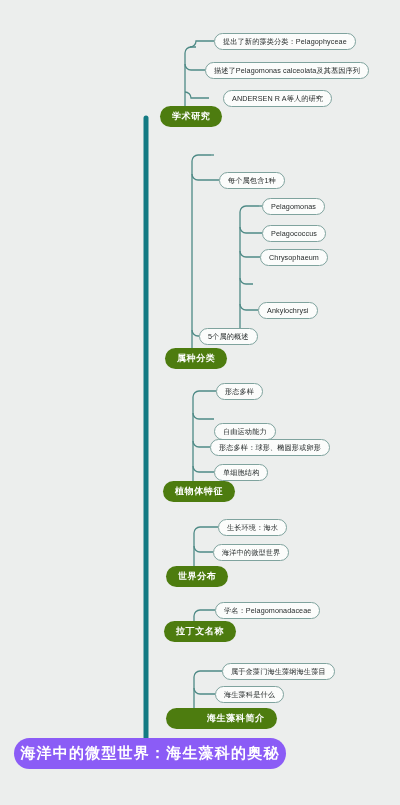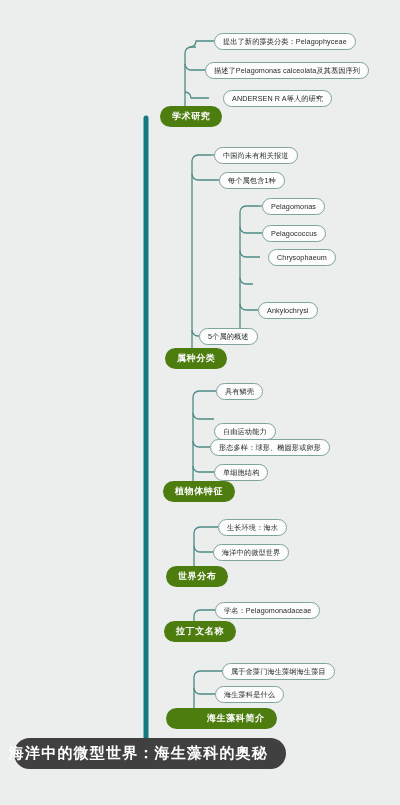--- a/index.html
+++ b/index.html
@@ -12,21 +12,21 @@
   }
   #canvas{position:absolute;left:0;top:0;width:400px;height:805px;}
   #svg{position:absolute;left:0;top:0;width:400px;height:805px;}
 
   .node{
     position:absolute;
     box-sizing:border-box;
     white-space:nowrap;
     display:flex;
     align-items:center;
-    justify-content:flex-end;
+    justify-content:center;
   }
 
   
   .leaf{
     background:#fbfcfb;
     border:1px solid #7fa39e;
     border-radius:11px;
     color:#262b2b;
     font-size:7.2px;
     height:17px;
@@ -41,21 +41,21 @@
     color:#ffffff;
     font-size:9px;
     font-weight:bold;
     height:21px;
     padding:0 12px;
     letter-spacing:.6px;
   }
 
   
   .root{
-    background:#404040;
+    background:#8b5cf6;
     border-radius:16px;
     color:#ffffff;
     font-size:15px;
     font-weight:bold;
     height:31px;
     padding:0 18px;
     letter-spacing:1.2px;
     left:14px;
     top:738px;
     width:272px;
@@ -131,45 +131,42 @@
   <div class="node leaf" style="left:214px;top:33px;">
     <span>提出了新的藻类分类：Pelagophyceae</span>
   </div>
   <div class="node leaf" style="left:205px;top:62px;">
     <span>描述了Pelagomonas calceolata及其基因序列</span>
   </div>
   <div class="node leaf" style="left:223px;top:90px;">
     <span>ANDERSEN R A等人的研究</span>
   </div>
 
-  <div class="node leaf" style="left:214px;top:147px;">
-    <span>中国尚未有相关报道</span>
-  </div>
   <div class="node leaf" style="left:219px;top:172px;">
     <span>每个属包含1种</span>
   </div>
   <div class="node leaf" style="left:199px;top:328px;">
     <span>5个属的概述</span>
   </div>
 
   <div class="node leaf" style="left:262px;top:198px;">
     <span>Pelagomonas</span>
   </div>
   <div class="node leaf" style="left:262px;top:225px;">
     <span>Pelagococcus</span>
   </div>
-  <div class="node leaf" style="left:268px;top:249px;">
+  <div class="node leaf" style="left:260px;top:249px;">
     <span>Chrysophaeum</span>
   </div>
   <div class="node leaf" style="left:258px;top:302px;">
     <span>Ankylochrysi</span>
   </div>
 
   <div class="node leaf" style="left:216px;top:383px;">
-    <span>具有鳞壳</span>
+    <span>形态多样</span>
   </div>
   <div class="node leaf" style="left:214px;top:411px;margin-top:12px;">
     <span>自由运动能力</span>
   </div>
   <div class="node leaf" style="left:210px;top:439px;">
     <span>形态多样：球形、椭圆形或卵形</span>
   </div>
   <div class="node leaf" style="left:214px;top:464px;">
     <span>单细胞结构</span>
   </div>

